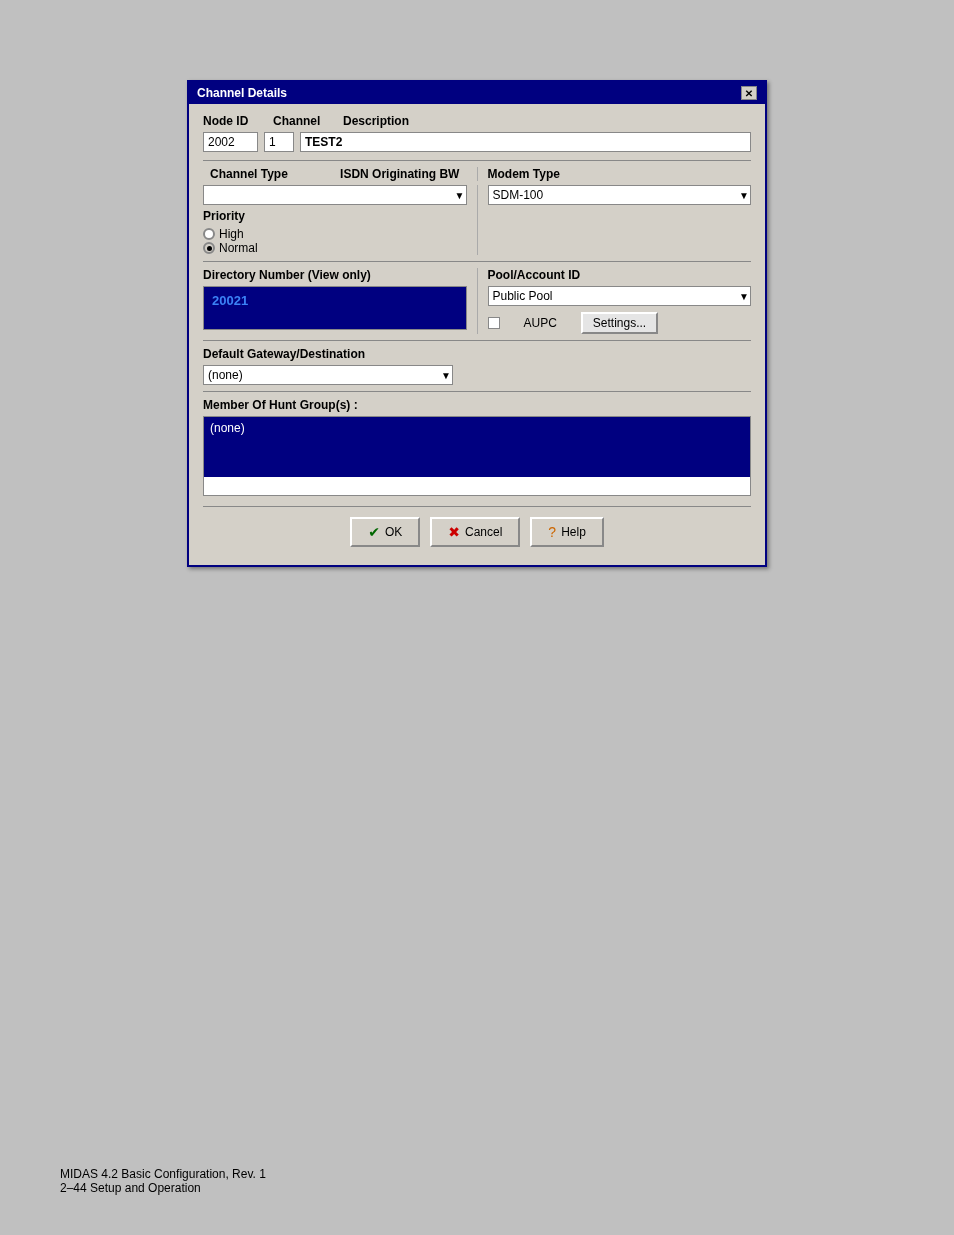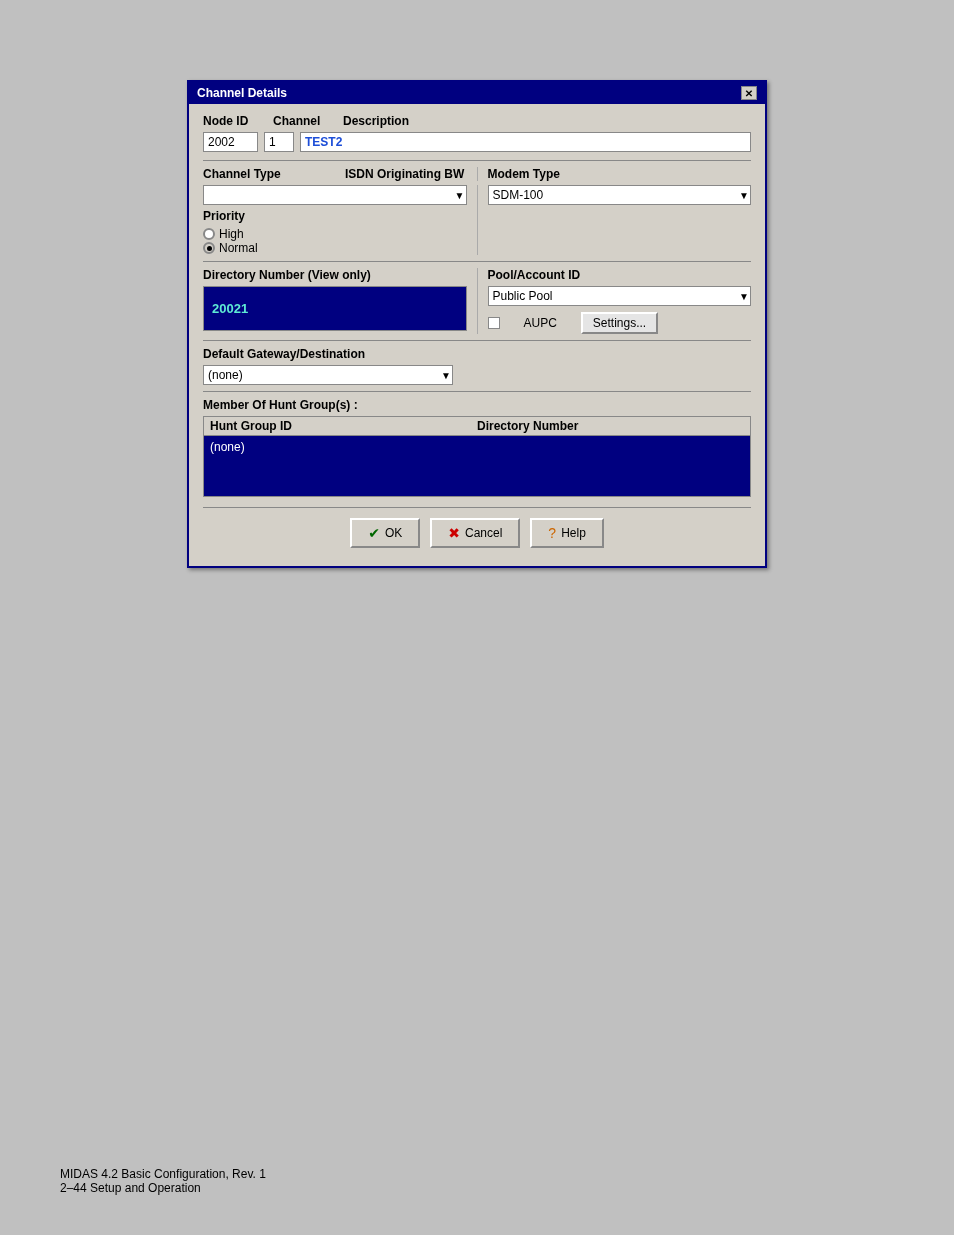--- a/index.html
+++ b/index.html
@@ -82,21 +82,21 @@
       padding: 2px 4px;
       font-size: 12px;
     }
 
     .input-description {
       background: white;
       border: 1px solid #888;
       padding: 2px 4px;
       font-size: 12px;
       flex: 1;
-      color: #1d4ed8;
+      color: #000000;
       font-weight: bold;
     }
 
     .section-header {
       font-weight: bold;
       font-size: 12px;
       margin-bottom: 4px;
     }
 
     .radio-item {
@@ -319,21 +319,21 @@
     <div class="node-row">
       <input class="input-small" style="width: 55px;" readonly="" value="2002">
       <input class="input-small" style="width: 30px;" readonly="" value="1">
       <input class="input-description" value="TEST2" style="">
     </div>
 
     <hr class="section-separator">
 
     <div class="two-col-layout">
       <div class="left-half">
-        <div style="display:flex; gap:12px;">
+        <div style="display:flex; gap:0;justify-content:center;">
           <span style="width:130px; font-weight:bold; font-size:12px;">Channel Type</span>
           <span style="font-weight:bold; font-size:12px;">ISDN Originating BW</span>
         </div>
       </div>
       <div class="right-half">
         <span style="font-weight:bold; font-size:12px;">Modem Type</span>
       </div>
     </div>
 
     <div class="two-col-layout" style="margin-top:4px;">
@@ -381,21 +381,21 @@
 
         
       </div>
     </div>
 
     <hr class="section-separator">
 
     <div class="two-col-layout">
       <div class="left-half">
         <div class="section-header">Directory Number (View only)</div>
-        <div style="background:#000080; color:#5eead4; padding:14px 8px; min-height:44px; font-weight:bold; font-size:13px; border:1px solid #888;">20021</div>
+        <div style="background:#000080; color:#3b82f6; padding:6px 8px; min-height:44px; font-weight:bold; font-size:13px; border:1px solid #888;">20021</div>
       </div>
       <div class="right-half">
         <div class="section-header">Pool/Account ID</div>
         <div class="select-wrapper">
           <select>
             <option value="Public Pool">Public Pool</option>
             <option value="Private Pool">Private Pool</option>
           </select>
           <span class="select-arrow">▼</span>
         </div>
@@ -420,24 +420,20 @@
         </select>
         <span class="select-arrow">▼</span>
       </div>
     </div>
 
     <hr class="section-separator">
 
     <div class="hunt-section">
       <div class="section-header">Member Of Hunt Group(s) :</div>
       <div class="hunt-table">
-        <div class="hunt-table-header">
-          <span>Hunt Group ID</span>
-          <span>Directory Number</span>
-        </div>
         <div class="hunt-table-body">
           <span>(none)</span>
         </div>
       </div>
     </div>
 
     <div class="button-row">
       <button class="win-button">
         <span class="btn-icon ok-icon">✔</span>
         <span>OK</span>

